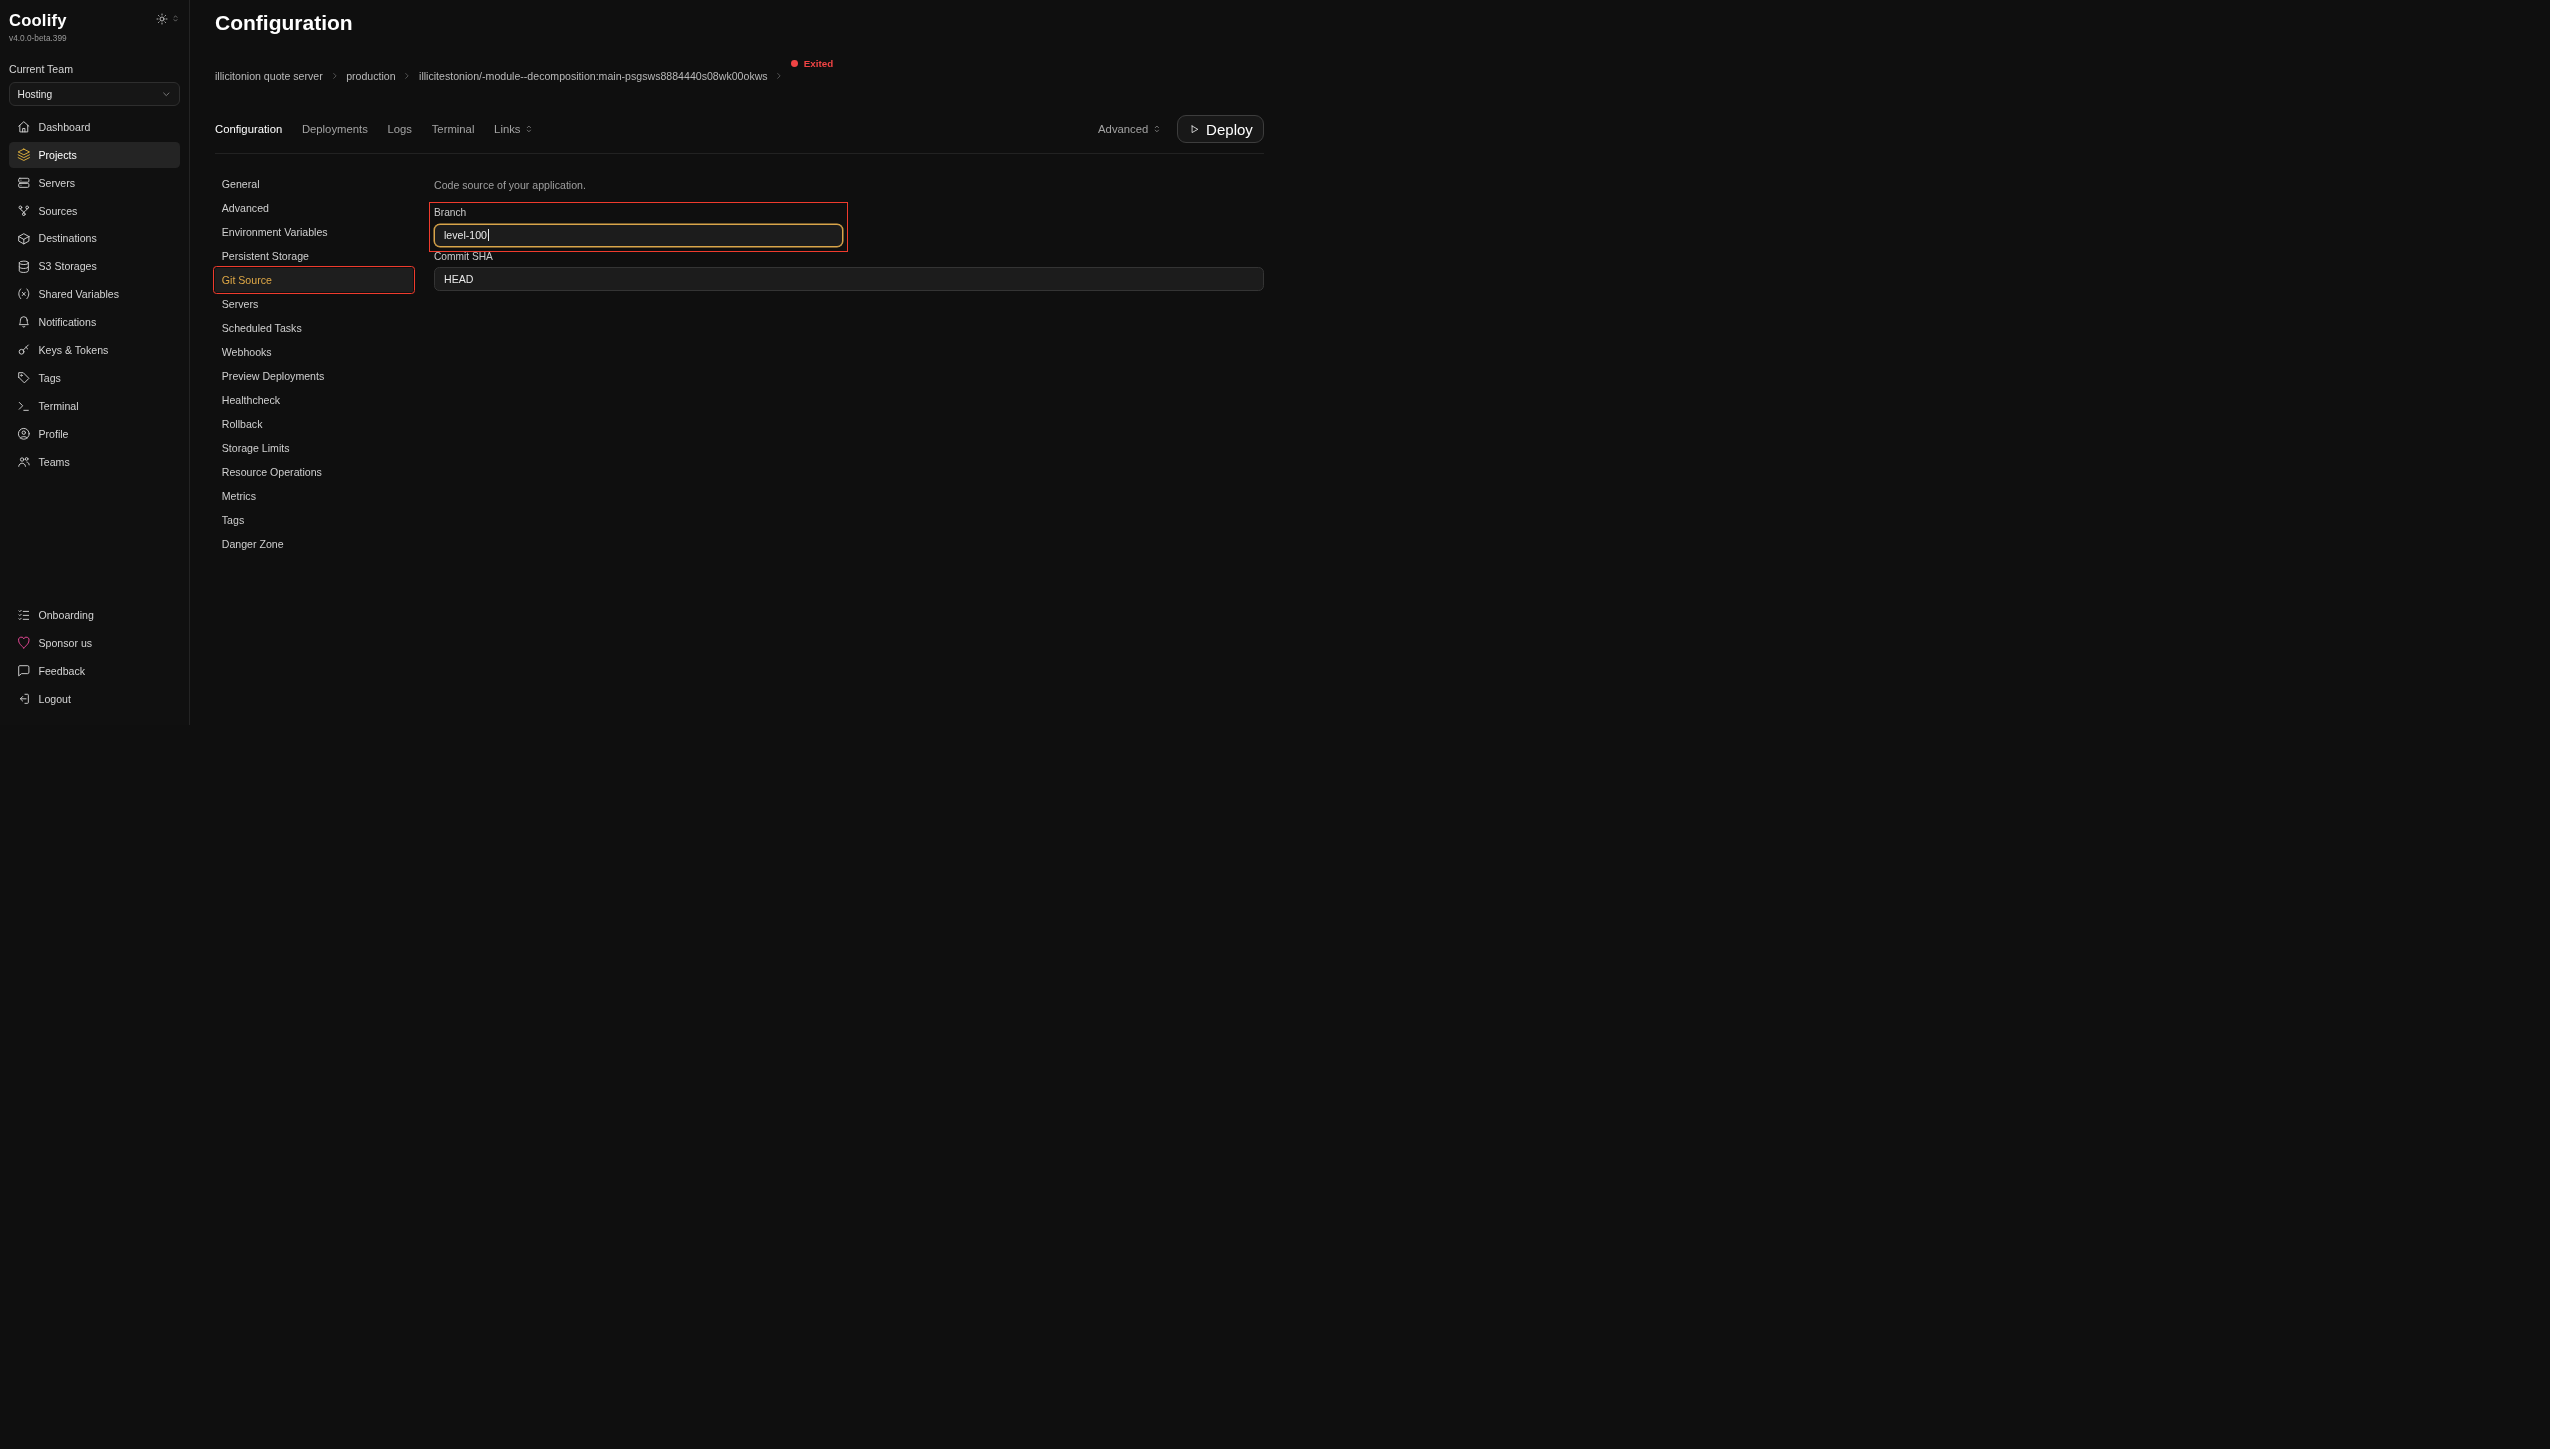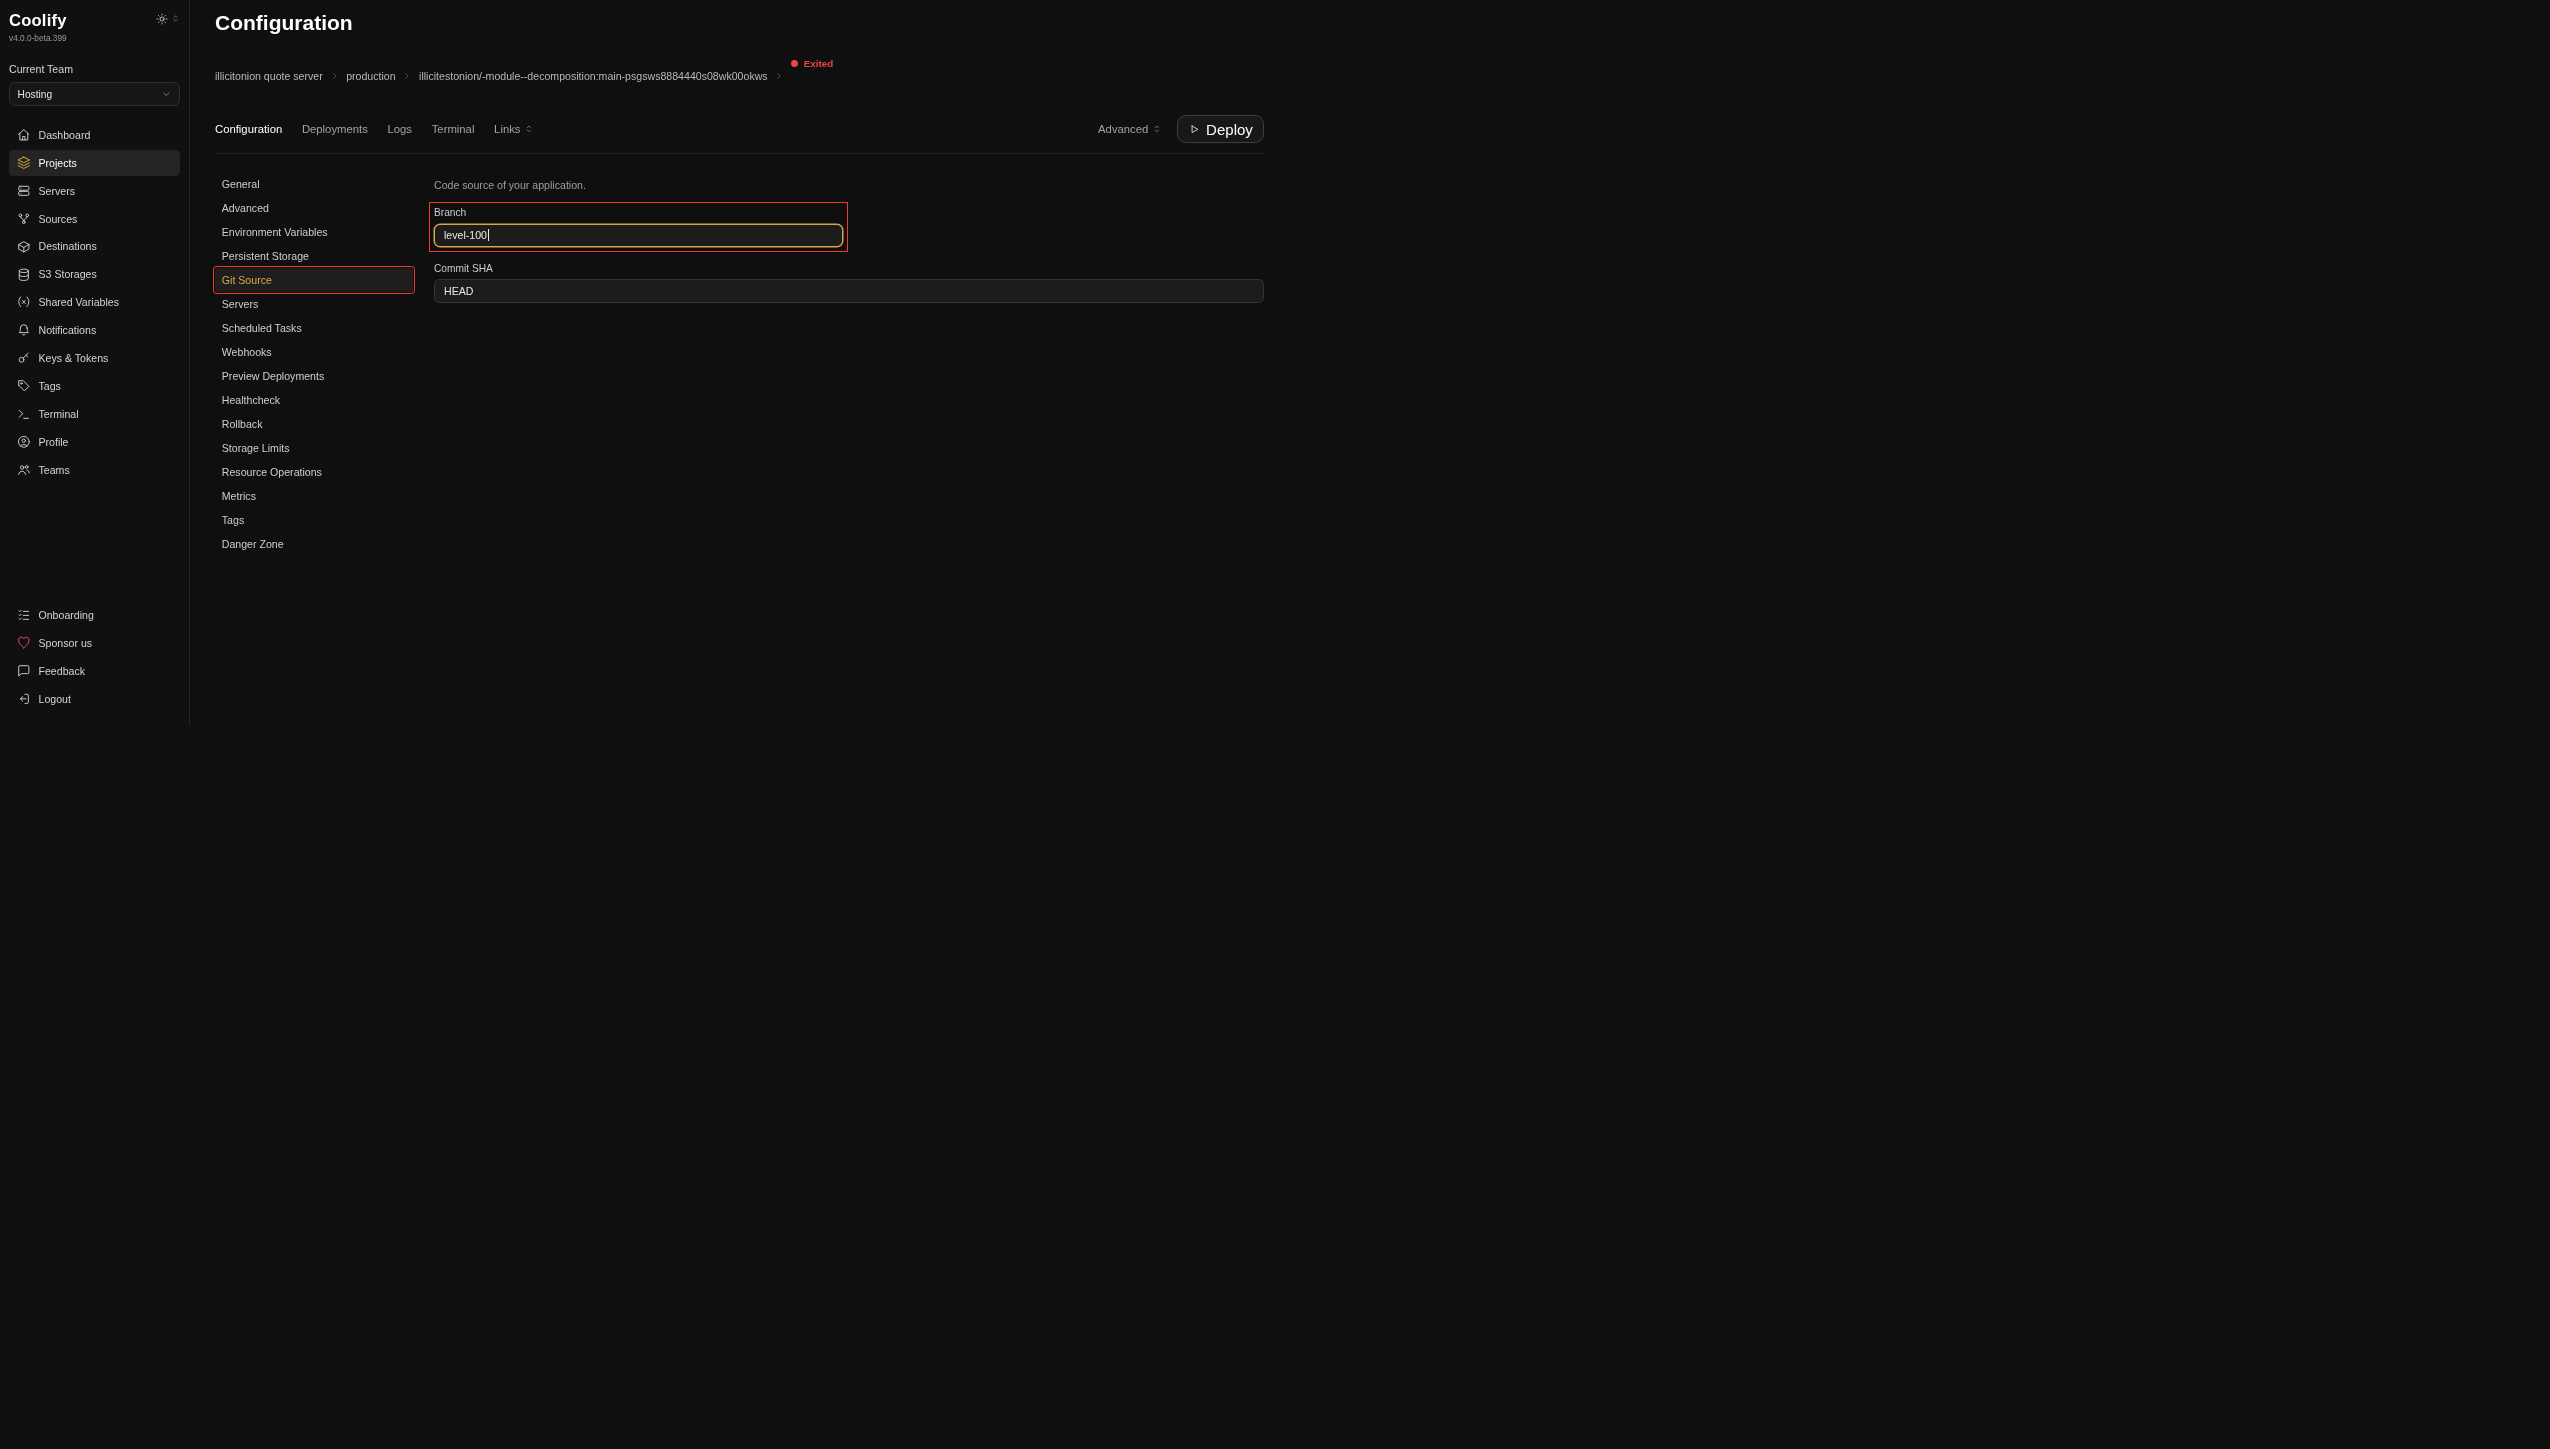--- a/index.html
+++ b/index.html
@@ -30,21 +30,21 @@
   .team-label { margin-top:20.4px; font-size:10.6px; color:#d6d6d6; }
   .team-select {
     margin-top:6.8px; width:100%; height:24px;
     background:#161616; border:0.8px solid #2e2e2e; border-radius:6px;
     display:flex; align-items:center; justify-content:space-between;
     padding:0 7.6px; color:#e5e5e5; font-size:10.2px; cursor:pointer;
     font-family:inherit;
   }
   .team-select .icon { width:10.6px; height:10.6px; color:#9a9a9a; }
   .nav { display:flex; flex-direction:column; gap:2.3px; }
-  .nav.main-nav { margin-top:16px;justify-content:flex-end; }
+  .nav.main-nav { margin-top:8px;justify-content:flex-end; }
   .nav.bottom-nav { margin-top:auto; }
   .nav-item {
     display:flex; align-items:center; gap:8.3px;
     padding:6px 7.6px; border-radius:4.5px;
     color:#d4d4d4; font-size:10.6px; text-decoration:none; cursor:pointer;
   }
   .nav-item.active { background:#242424; color:#fff; }
   .nav-icon { width:13.6px; height:13.6px; color:#cfcfcf; }
   .nav-item.active .nav-icon { color:#dcaf3d; }
 
@@ -98,21 +98,21 @@
     color:#e8e8e8; font-size:10.2px; font-family:inherit;
     padding:4.5px 8.3px; cursor:pointer;
     display:inline-flex; align-items:center; gap:6px;
   }
   .btn .icon { width:9px; height:9px; color:#cfcfcf; }
   .panel-desc { margin-top:6.8px; font-size:10.6px; color:#9f9f9f; }
 
   .form { margin-top:16.6px; }
   .form-row { display:grid; grid-template-columns:1fr 1fr; gap:13px; }
   .field { min-width:0; }
-  .field + .field-full, .field-full { margin-top:16px; }
+  .field + .field-full, .field-full { margin-top:4px; }
   .field-label { display:block; font-size:10.2px; color:#cbcbcb; margin-bottom:5.3px; }
   .text-input {
     height:23.4px; background:#1c1c1c; border:0.8px solid #343434; border-radius:5.3px;
     display:flex; align-items:center; padding:0 9px;
     font-size:10.6px; color:#e8e8e8; cursor:text; overflow:hidden; white-space:nowrap;
   }
   .field.annotated { outline:1.5px solid #ef3b2d; outline-offset:4.5px; }
   .text-input.focused { border:0.8px solid #d9a54a; box-shadow:0 0 0 0.5px #d9a54a; border-radius:6px; }
   .caret { display:inline-block; width:1.1px; height:12px; background:#eaeaea; margin-left:0.8px; animation:blink 1.1s step-end infinite; }
   @keyframes blink { 50% { opacity:0; } }

